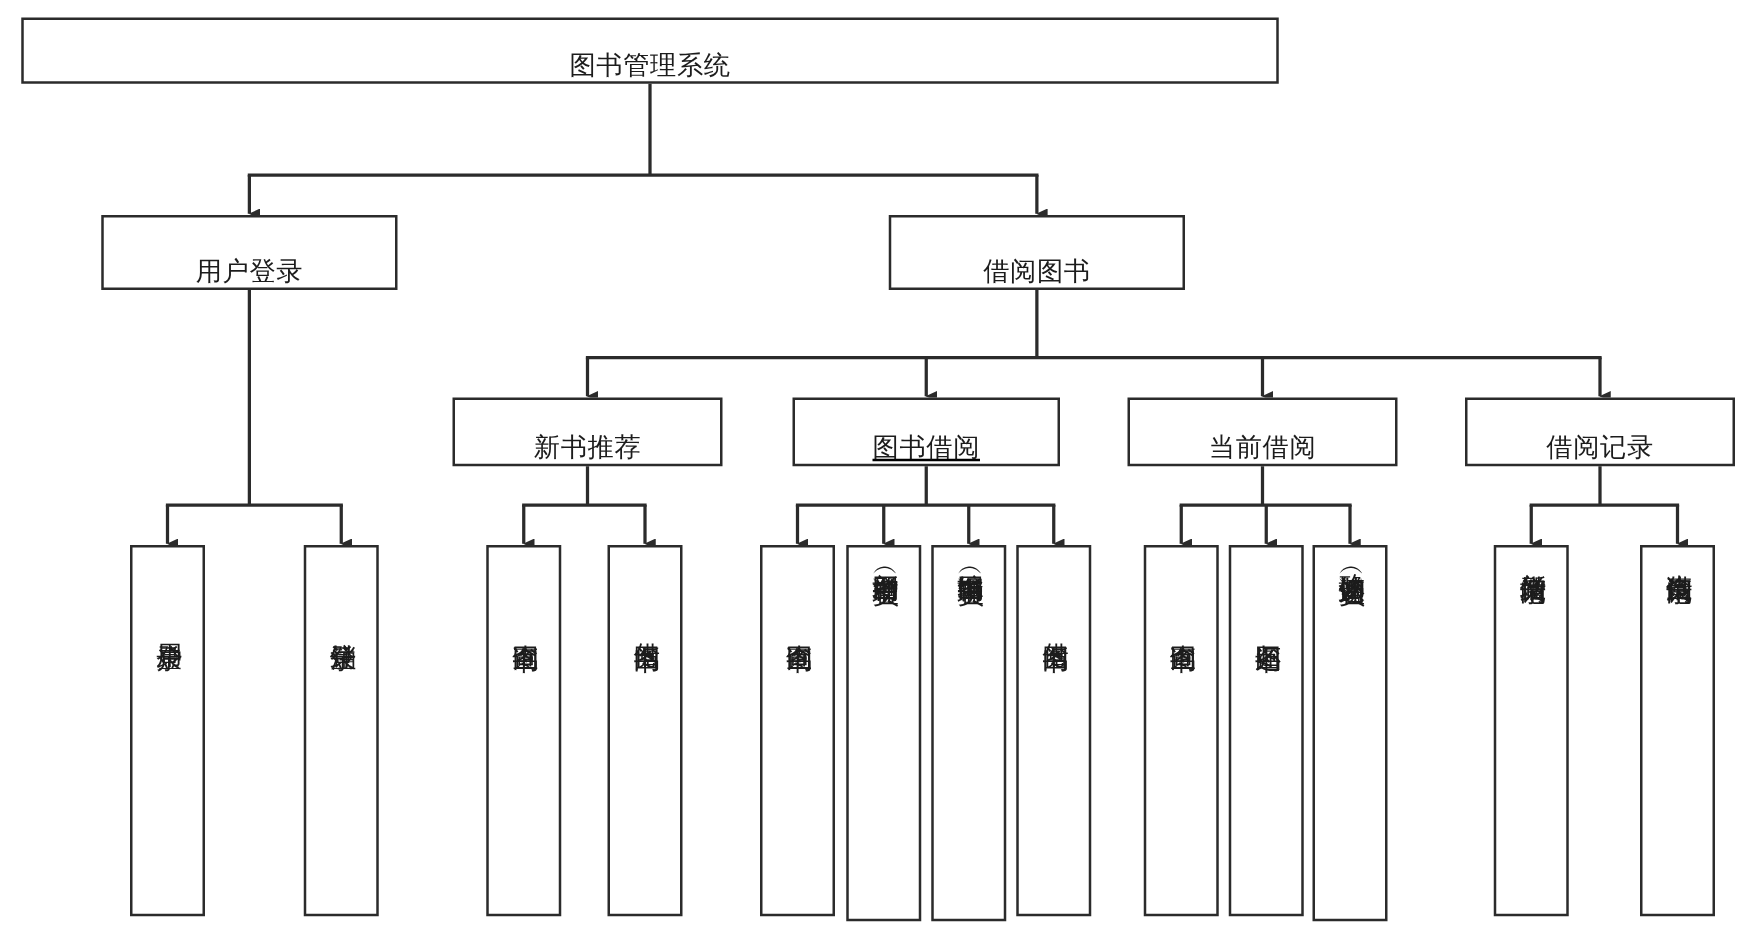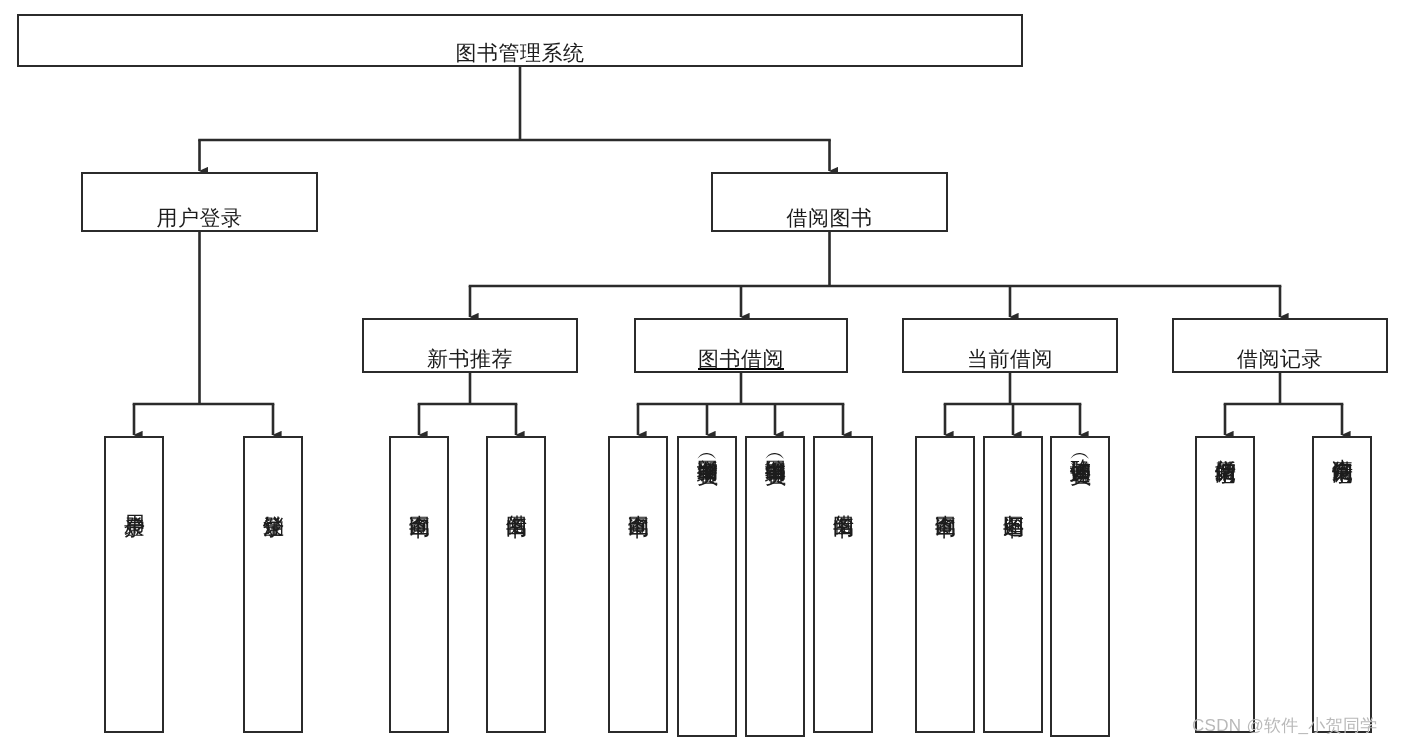--- a/index.html
+++ b/index.html
@@ -172,14 +172,13 @@
         <span class="node-label">确认归还（管理员）</span>
       </div>
       <div class="node vertical tall" style="left: 1195px; top: 436px; width: 60px; height: 297px;">
         <span class="node-label">新增借阅记录</span>
       </div>
       <div class="node vertical tall" style="left: 1312px; top: 436px; width: 60px; height: 297px;">
         <span class="node-label">查询借阅记录</span>
       </div>
     </div>
 
-  <div class="watermark">CSDN @软件_小贺同学</div>
 </div>
 
 </body></html>

